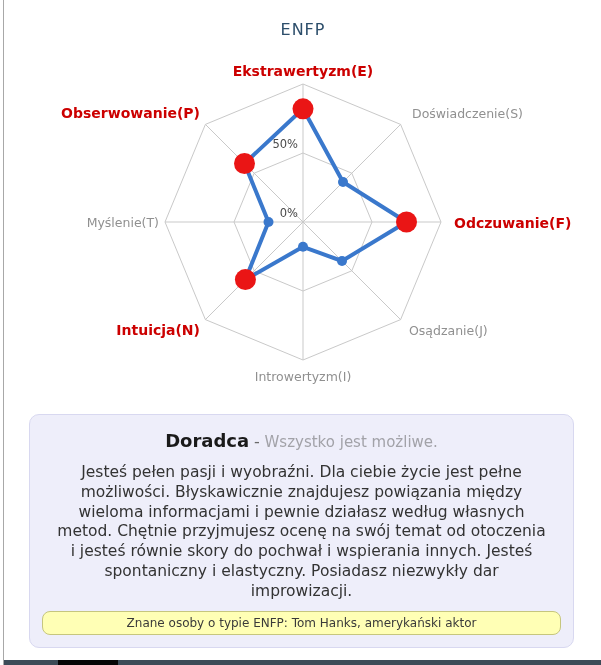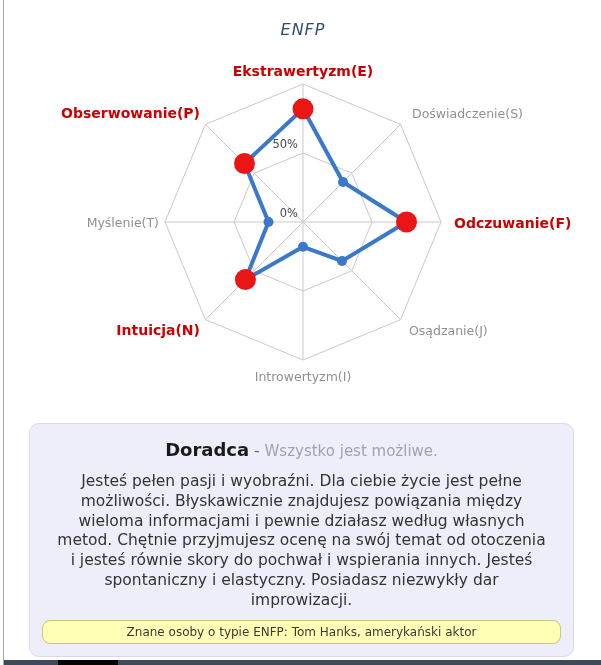--- a/index.html
+++ b/index.html
@@ -12,26 +12,25 @@
     border-right:1px solid #a8a8a8;
     margin-left:3px;
     overflow:hidden;
     background:#fff;
   }
   .page-title{
     position:absolute;top:20px;left:0;width:100%;
     text-align:center;
     font-size:16px;letter-spacing:1px;
     color:#2d4e6b;
-    font-style:italic;
   }
   .chart-area{position:absolute;top:0;left:0;width:598px;height:402px;}
   svg text{font-family:"DejaVu Sans","Liberation Sans",sans-serif;}
   .result-card{
-    position:absolute;top:423px;left:25px;width:545px;
+    position:absolute;top:414px;left:25px;width:545px;
     box-sizing:border-box;
     background:#eeeefa;
     border:1px solid #d8d8f0;
     border-radius:10px;
     padding:15px 10px 12px 10px;
     text-align:center;
   }
   .card-head{font-size:15px;color:#a2a2a8;}
   .type-name{font-size:18px;font-weight:bold;color:#1a1a1a;}
   .type-sep{font-size:16px;color:#6a6a6a;}

